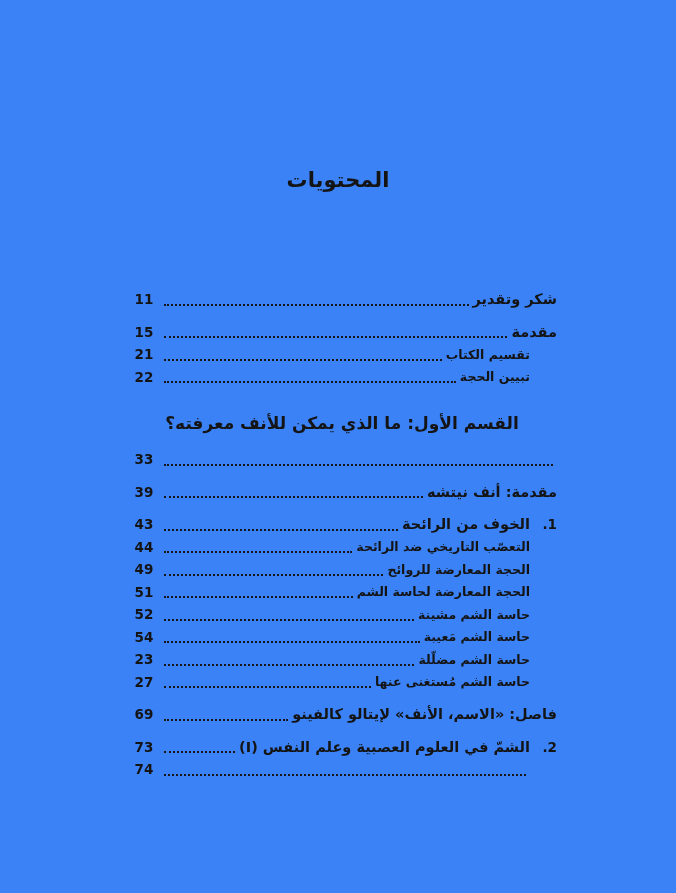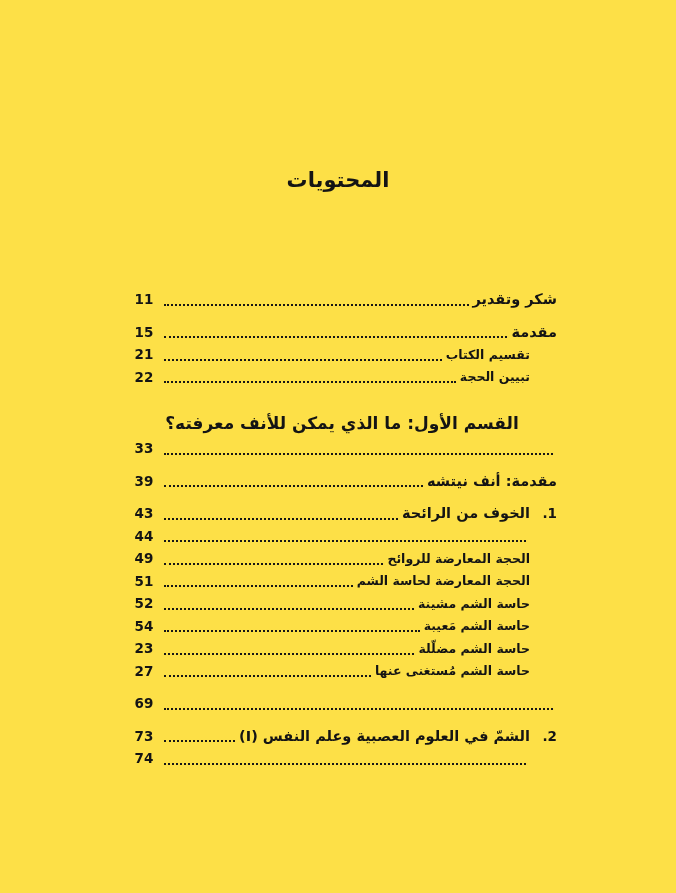--- a/index.html
+++ b/index.html
@@ -1,20 +1,20 @@
 <!DOCTYPE html>
 <html lang="ar" dir="rtl"><head>
 <meta charset="utf-8">
 <style>
   html, body { margin: 0; padding: 0; background: #ffffff; }
   .page-canvas {
     position: relative;
     width: 676px;
     height: 893px;
-    background: #fde047;
+    background: #3b82f6;
     font-family: "DejaVu Sans", sans-serif;
     color: #141414;
     overflow: hidden;
     direction: rtl;
   }
   .doc-title {
     position: absolute;
     top: 168px;
     left: 0;
     width: 100%;
@@ -64,21 +64,21 @@
   }
   .page-num {
     min-width: 34px;
     direction: ltr;
     text-align: center;
     font-size: 13.5px;
     font-weight: bold;
   }
   .section-header {
     margin-top: 22px;
-    margin-bottom: 1px;
+    margin-bottom: 12px;
     line-height: 26px;
     text-align: center;
     font-size: 17px;
     font-weight: bold;
   }
 </style>
 </head>
 <body>
 
 <div class="page-canvas">
@@ -114,20 +114,21 @@
         <span class="leader"></span>
         <span class="page-num">39</span>
       </div>
       <div class="row chapter gap">
         <span class="num">1.</span>
         <span class="label">الخوف من الرائحة</span>
         <span class="leader"></span>
         <span class="page-num">43</span>
       </div>
       <div class="row sub">
+        <span class="label">التعصّب التاريخي ضد الرائحة</span>
         <span class="leader"></span>
         <span class="page-num">44</span>
       </div>
       <div class="row sub">
         <span class="label">الحجة المعارضة للروائح</span>
         <span class="leader"></span>
         <span class="page-num">49</span>
       </div>
       <div class="row sub">
         <span class="label">الحجة المعارضة لحاسة الشم</span>
@@ -148,20 +149,21 @@
         <span class="label">حاسة الشم مضلّلة</span>
         <span class="leader"></span>
         <span class="page-num">23</span>
       </div>
       <div class="row sub">
         <span class="label">حاسة الشم مُستغنى عنها</span>
         <span class="leader"></span>
         <span class="page-num">27</span>
       </div>
       <div class="row top gap">
+        <span class="label">فاصل: «الاسم، الأنف» لإيتالو كالفينو</span>
         <span class="leader"></span>
         <span class="page-num">69</span>
       </div>
       <div class="row chapter gap">
         <span class="num">2.</span>
         <span class="label">الشمّ في العلوم العصبية وعلم النفس (I)</span>
         <span class="leader"></span>
         <span class="page-num">73</span>
       </div>
       <div class="row sub">

